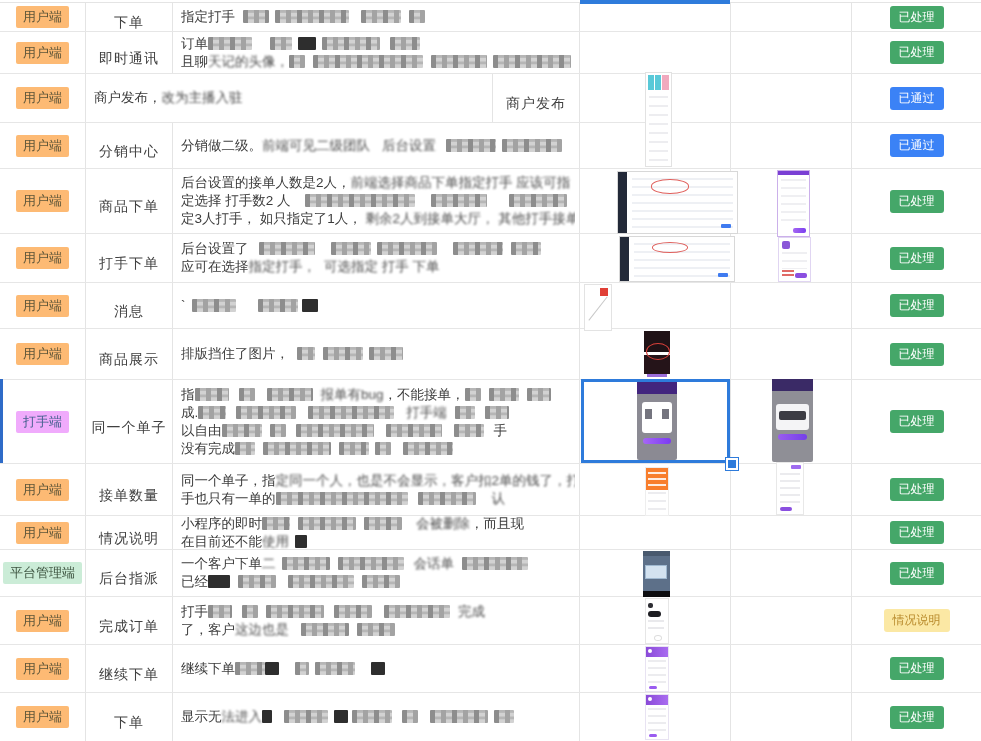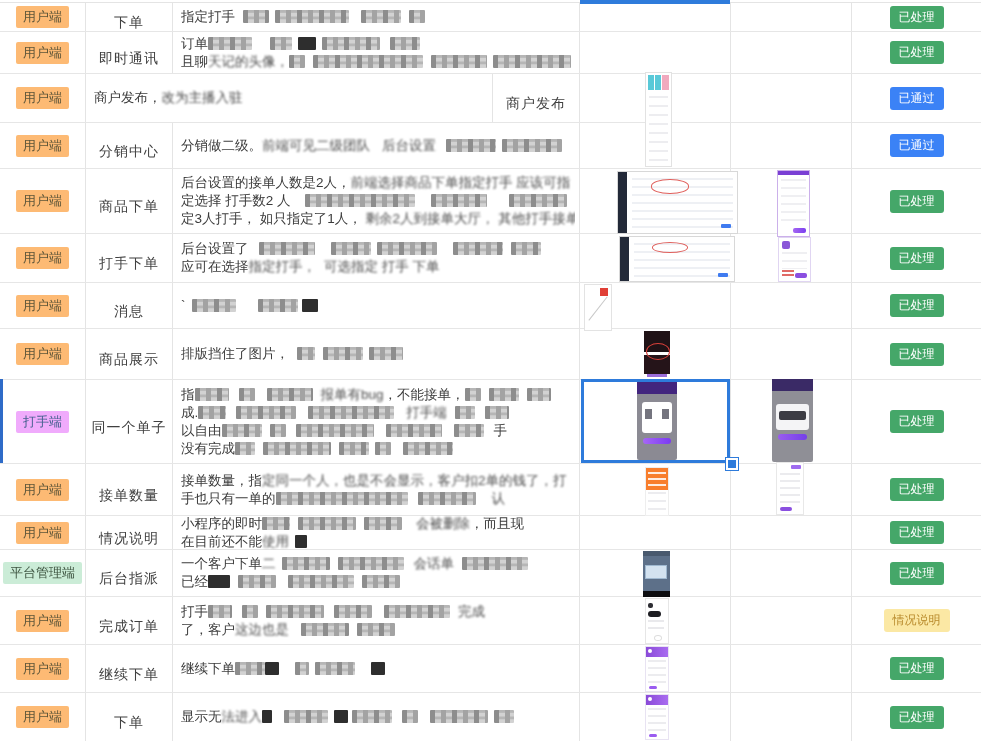--- a/index.html
+++ b/index.html
@@ -285,21 +285,21 @@
       </div>
       <div class="row" style="height: 52px;">
         <div class="cell c-tag" style="width: 86px;">
           <span class="tag tag-user">用户端</span>
         </div>
         <div class="cell c-cat" style="width: 87px;">
           <span class="cat">接单数量</span>
         </div>
         <div class="cell c-desc" style="width: 407px;">
           <div class="desc">
-            <div class="dline"><span class="txt">接单数量，指</span><span class="txt blur">定同一个人，也是不会显示，客户扣2单的钱了，打</span></div>
+            <div class="dline"><span class="txt">同一个单子，指</span><span class="txt blur">定同一个人，也是不会显示，客户扣2单的钱了，打</span></div>
             <div class="dline"><span class="txt">手也只有一单的</span><span class="mosaic" style="width: 132px;"></span><span class="gap" style="width: 10px;"></span><span class="mosaic" style="width: 58px;"></span><span class="gap" style="width: 16px;"></span><span class="txt blur">认</span></div>
           </div>
         </div>
         <div class="cell c-img" style="width: 151px;"></div>
         <div class="cell c-img" style="width: 121px;"></div>
         <div class="cell c-status last" style="width: 129px;">
           <span class="badge badge-done">已处理</span>
         </div>
       </div>
       <div class="row" style="height: 34px;">

